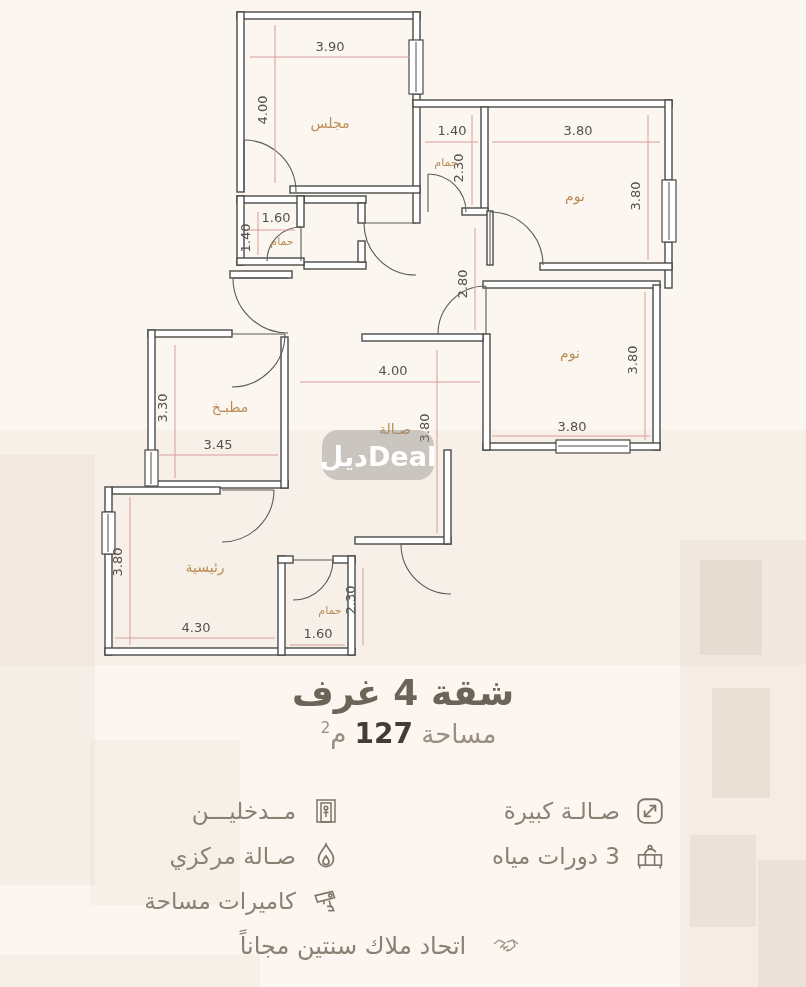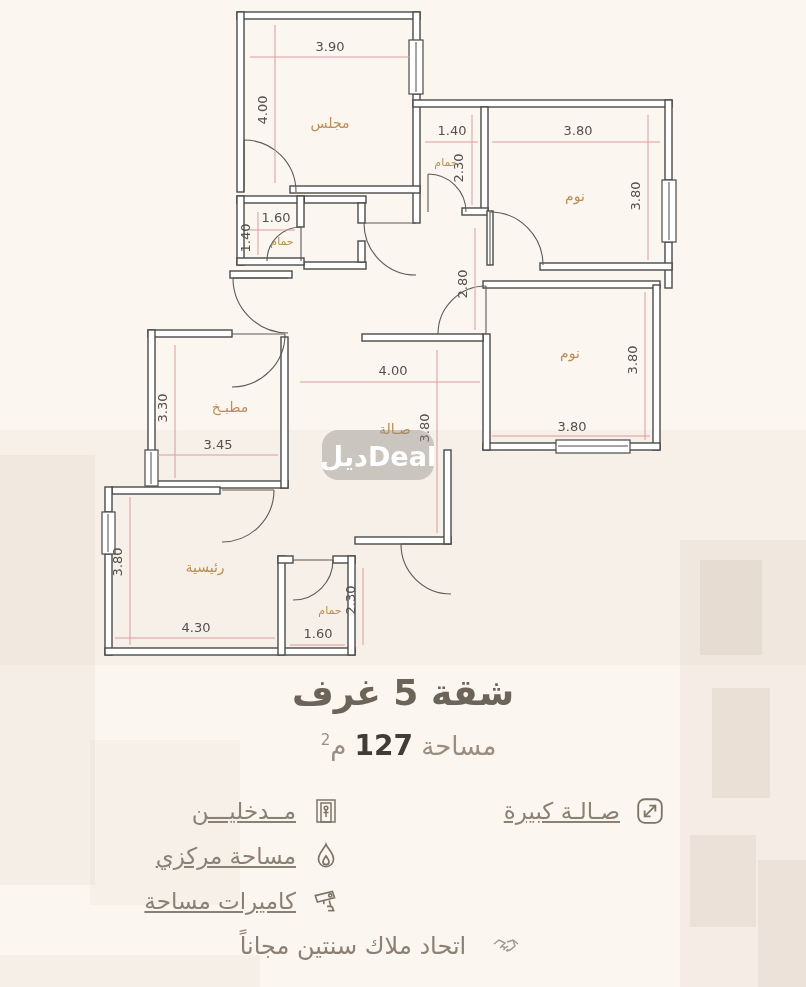--- a/index.html
+++ b/index.html
@@ -6,28 +6,28 @@
   .screen{
     position:relative;width:806px;height:987px;overflow:hidden;
     background:#fcf6f0;
     font-family:"DejaVu Sans",sans-serif;
   }
   
   .patch{position:absolute;pointer-events:none;}
   .plan-wrap{position:absolute;left:0;top:0;width:674px;height:665px;}
   .title-block{position:absolute;left:0;top:672px;width:806px;text-align:center;}
   .main-title{font-size:36px;font-weight:bold;color:#6d6459;letter-spacing:1px;}
-  .sub-title{margin-top:16px;font-size:26px;color:#9a8e82;direction:rtl;padding-left:11px;}
+  .sub-title{margin-top:4px;font-size:26px;color:#9a8e82;direction:rtl;padding-left:11px;}
   .sub-title b{color:#423c36;font-size:28px;}
   .sub-title sup{font-size:15px;}
   .features{position:absolute;top:793px;width:250px;display:flex;flex-direction:column;gap:9px;}
   .features.col-right{right:138px;justify-content:flex-end;}
   .features.col-left{right:462px;}
   .feat-row{direction:rtl;display:flex;align-items:center;gap:12px;height:36px;}
-  .feat-row .lbl{font-size:23px;color:#8b8074;white-space:nowrap;text-decoration:underline;}
+  .feat-row .lbl{font-size:23px;color:#8b8074;white-space:nowrap;}
   .icon-box{width:36px;height:36px;flex:0 0 36px;display:flex;align-items:center;justify-content:center;}
   .footnote{position:absolute;top:932px;left:0;width:760px;display:flex;direction:rtl;justify-content:center;align-items:center;gap:26px;}
   .footnote .lbl{font-size:24px;color:#8b8074;}
   svg text{font-family:"DejaVu Sans",sans-serif;}
   .dimtxt{fill:#54504c;font-size:13px;}
   .roomtxt{fill:#bb8d55;font-size:14px;}
   .roomtxt.small{font-size:11px;}
   .wm-text{fill:#ffffff;font-size:27px;font-weight:bold;}
 </style>
 </head>
@@ -197,40 +197,54 @@
     </g>
 
     <g>
       <rect x="322" y="430" width="112" height="50" rx="16" fill="#8f8a85" opacity="0.42"></rect>
       <text class="wm-text" x="378" y="466" text-anchor="middle">ديلDeal</text>
     </g>
   </svg>
   </div>
 
   <div class="title-block">
-    <div class="main-title">شقة 5 غرف</div>
+    <div class="main-title">شقة 4 غرف</div>
     <div class="sub-title">
       <span>مساحة</span>
       <b>127</b>
       <span>م</span><sup>2</sup>
     </div>
   </div>
 
   <div class="features col-right">
     <div class="feat-row">
       <span class="icon-box">
         <svg width="30" height="30" viewBox="0 0 28 28" fill="none" stroke="#7d7468" stroke-width="1.7">
           <rect x="3" y="3" width="22" height="22" rx="6"></rect>
           <line x1="9" y1="19" x2="19" y2="9"></line>
           <polyline points="9,13.5 9,19 14.5,19"></polyline>
           <polyline points="13.5,9 19,9 19,14.5"></polyline>
         </svg>
       </span>
       <span class="lbl">صـالـة كبيرة</span>
     </div>
+    <div class="feat-row">
+      <span class="icon-box">
+        <svg width="32" height="32" viewBox="0 0 28 28" fill="none" stroke="#7d7468" stroke-width="1.4">
+          <rect x="4" y="13" width="20" height="9"></rect>
+          <line x1="10" y1="13" x2="10" y2="22"></line>
+            <line x1="18" y1="13" x2="18" y2="22"></line>
+          <line x1="5" y1="22" x2="5" y2="25"></line>
+            <line x1="23" y1="22" x2="23" y2="25"></line>
+          <path d="M9,13 q2,-5 5,-5 q4,0 5,3"></path>
+          <circle cx="14" cy="6.5" r="1.6"></circle>
+        </svg>
+      </span>
+      <span class="lbl">3 دورات مياه</span>
+    </div>
   </div>
 
   <div class="features col-left">
     <div class="feat-row">
       <span class="icon-box">
         <svg width="28" height="28" viewBox="0 0 28 28" fill="none" stroke="#7d7468" stroke-width="1.5">
           <rect x="5" y="3" width="18" height="22"></rect>
           <rect x="9" y="6" width="10" height="19"></rect>
           <circle cx="14" cy="11" r="1.8"></circle>
           <path d="M14,13 L14,20 M11.5,15.5 L16.5,15.5"></path>
@@ -238,21 +252,21 @@
       </span>
       <span class="lbl">مــدخليـــن</span>
     </div>
     <div class="feat-row">
       <span class="icon-box">
         <svg width="30" height="30" viewBox="0 0 28 28" fill="none" stroke="#7d7468" stroke-width="1.6">
           <path d="M14,3 C12,8 7,11 7,17 a7,7 0 0 0 14,0 C21,11 16,8 14,3 Z"></path>
           <path d="M14,14 c-1.5,2.4 -2.8,3.4 -2.8,5.3 a2.8,2.8 0 0 0 5.6,0 c0,-1.9 -1.3,-2.9 -2.8,-5.3 Z"></path>
         </svg>
       </span>
-      <span class="lbl">مساحة مركزي</span>
+      <span class="lbl">صـالة مركزي</span>
     </div>
     <div class="feat-row">
       <span class="icon-box">
         <svg width="30" height="30" viewBox="0 0 28 28" fill="none" stroke="#7d7468" stroke-width="1.5">
           <path d="M4,9 L20,5 L22,11 L6,15 Z"></path>
           <circle cx="18" cy="8.8" r="1.5"></circle>
           <line x1="12" y1="14" x2="12" y2="17"></line>
           <path d="M17,13.5 L18.5,19 L15,19"></path>
           <path d="M18.5,19 q2.5,1 2,4"></path>
           <line x1="16" y1="23" x2="22" y2="23"></line>

